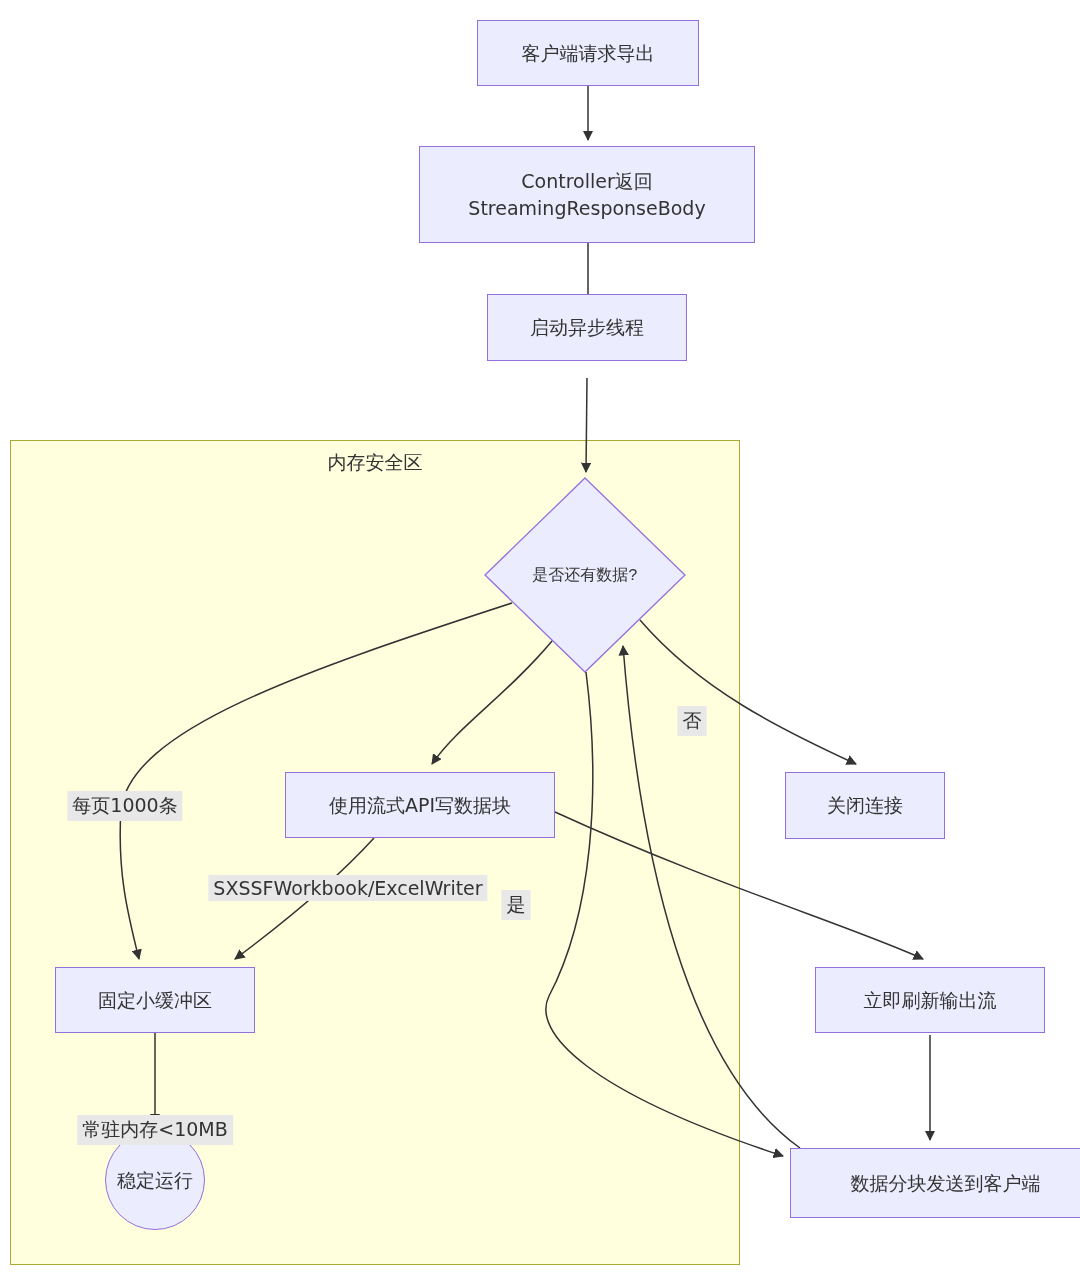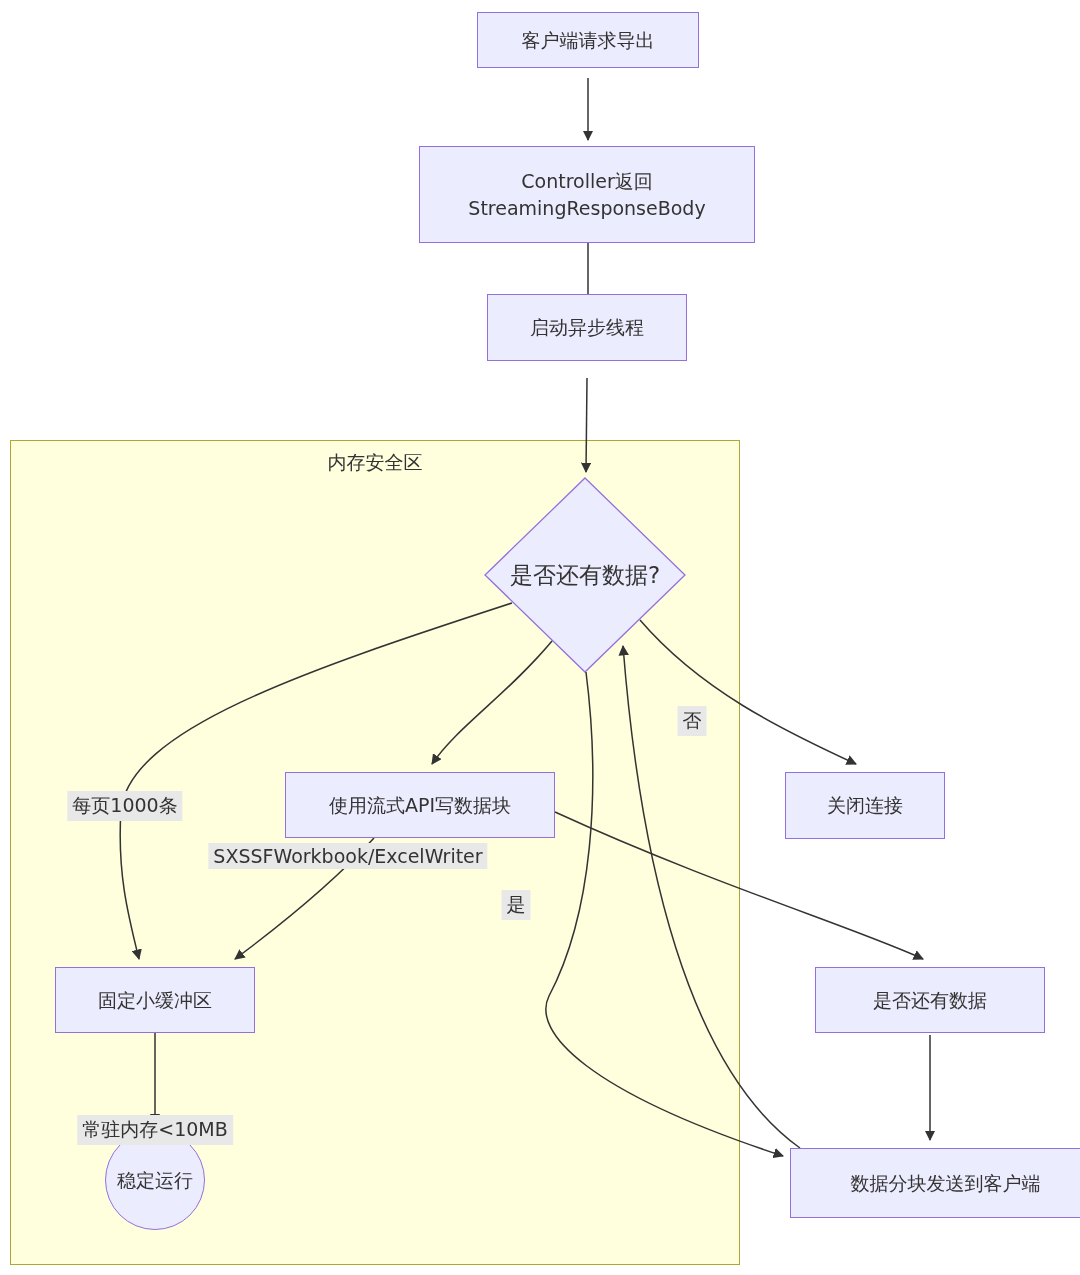--- a/index.html
+++ b/index.html
@@ -27,21 +27,21 @@
 
   .node {
     position: absolute; z-index: 2;
     display: flex; align-items: center; justify-content: center;
     text-align: center; font-size: 19px; line-height: 1.4;
     color: var(--text, #333);
   }
   .rect   { background: var(--node-fill, #ECECFF); border: 1.3px solid var(--node-border, #9370DB); }
   .circle { background: var(--node-fill, #ECECFF); border: 1.3px solid var(--node-border, #9370DB); border-radius: 50%; }
   .pre    { white-space: pre-line; }
-  .diamond-label { position: absolute; z-index: 2; display: flex; align-items: center; justify-content: center; font-size: 23px; }
+  .diamond-label { position: absolute; z-index: 2; display: flex; align-items: center; justify-content: center; font-size: 16px; font-family: Liberation Mono, monospace; }
 
   .edge-label {
     position: absolute; z-index: 2;
     transform: translate(-50%, -50%);
     background: var(--edge-label-bg, #E8E8E8);
     padding: 2px 5px; font-size: 19px; white-space: nowrap;
     color: var(--text, #333);
   }
 </style>
 </head>
@@ -68,44 +68,44 @@
     <path class="edge" marker-end="url(#arrow)" d="M552,641 C508,694 458,726 432,764"></path>
     <path class="edge" marker-end="url(#arrow)" d="M512,603 C300,672 130,730 121,810 C117,872 128,915 139,959"></path>
     <path class="edge" marker-end="url(#arrow)" d="M374,838 C332,884 282,924 235,959"></path>
     <path class="edge" marker-end="url(#arrow)" d="M640,620 C700,690 782,730 856,764"></path>
     <path class="edge" marker-end="url(#arrow)" d="M555,812 C712,884 856,928 923,959"></path>
     <path class="edge" marker-end="url(#arrow)" d="M930,1035 L930,1140"></path>
     <path class="edge" marker-end="url(#arrow)" d="M800,1148 C688,1068 640,862 623,646"></path>
     <path class="edge" marker-end="url(#arrow)" d="M586,672 C601,790 592,915 549,996 C531,1032 588,1092 783,1156"></path>
   </svg>
 
-  <div class="node rect" style="left:477px; top:12px; width:222px; height:56px;">客户端请求导出</div>
+  <div class="node rect" style="left:477px; top:20px; width:222px; height:66px;">客户端请求导出</div>
 
   <div class="node rect pre" style="left:419px; top:146px; width:336px; height:97px;">Controller返回
 StreamingResponseBody</div>
 
   <div class="node rect" style="left:487px; top:294px; width:200px; height:67px;">启动异步线程</div>
 
   <div class="diamond-label" style="left:485px; top:478px; width:200px; height:194px;">是否还有数据?</div>
 
   <div class="node rect" style="left:285px; top:772px; width:270px; height:66px;">使用流式API写数据块</div>
 
   <div class="node rect" style="left:785px; top:772px; width:160px; height:67px;">关闭连接</div>
 
   <div class="node rect" style="left:55px; top:967px; width:200px; height:66px;">固定小缓冲区</div>
 
-  <div class="node rect" style="left:815px; top:967px; width:230px; height:66px;">是否还有数据</div>
+  <div class="node rect" style="left:815px; top:967px; width:230px; height:66px;">立即刷新输出流</div>
 
   <div class="node rect" style="left:790px; top:1148px; width:311px; height:70px;">数据分块发送到客户端</div>
 
   <div class="node circle" style="left:105px; top:1130px; width:100px; height:100px;">稳定运行</div>
 
   <div class="edge-label" style="left:125px; top:806px;">每页1000条</div>
 
-  <div class="edge-label" style="left:348px; top:856px;">SXSSFWorkbook/ExcelWriter</div>
+  <div class="edge-label" style="left:348px; top:888px;">SXSSFWorkbook/ExcelWriter</div>
 
   <div class="edge-label" style="left:516px; top:905px;">是</div>
 
   <div class="edge-label" style="left:692px; top:721px;">否</div>
 
   <div class="edge-label" style="left:155px; top:1130px;">常驻内存&lt;10MB</div>
 
   <svg class="edges" width="1080" height="1275" viewBox="0 0 1080 1275" style="z-index:1;">
     <path class="edge" marker-end="url(#arrow)" d="M155,1033 L155,1123"></path>
   </svg>

